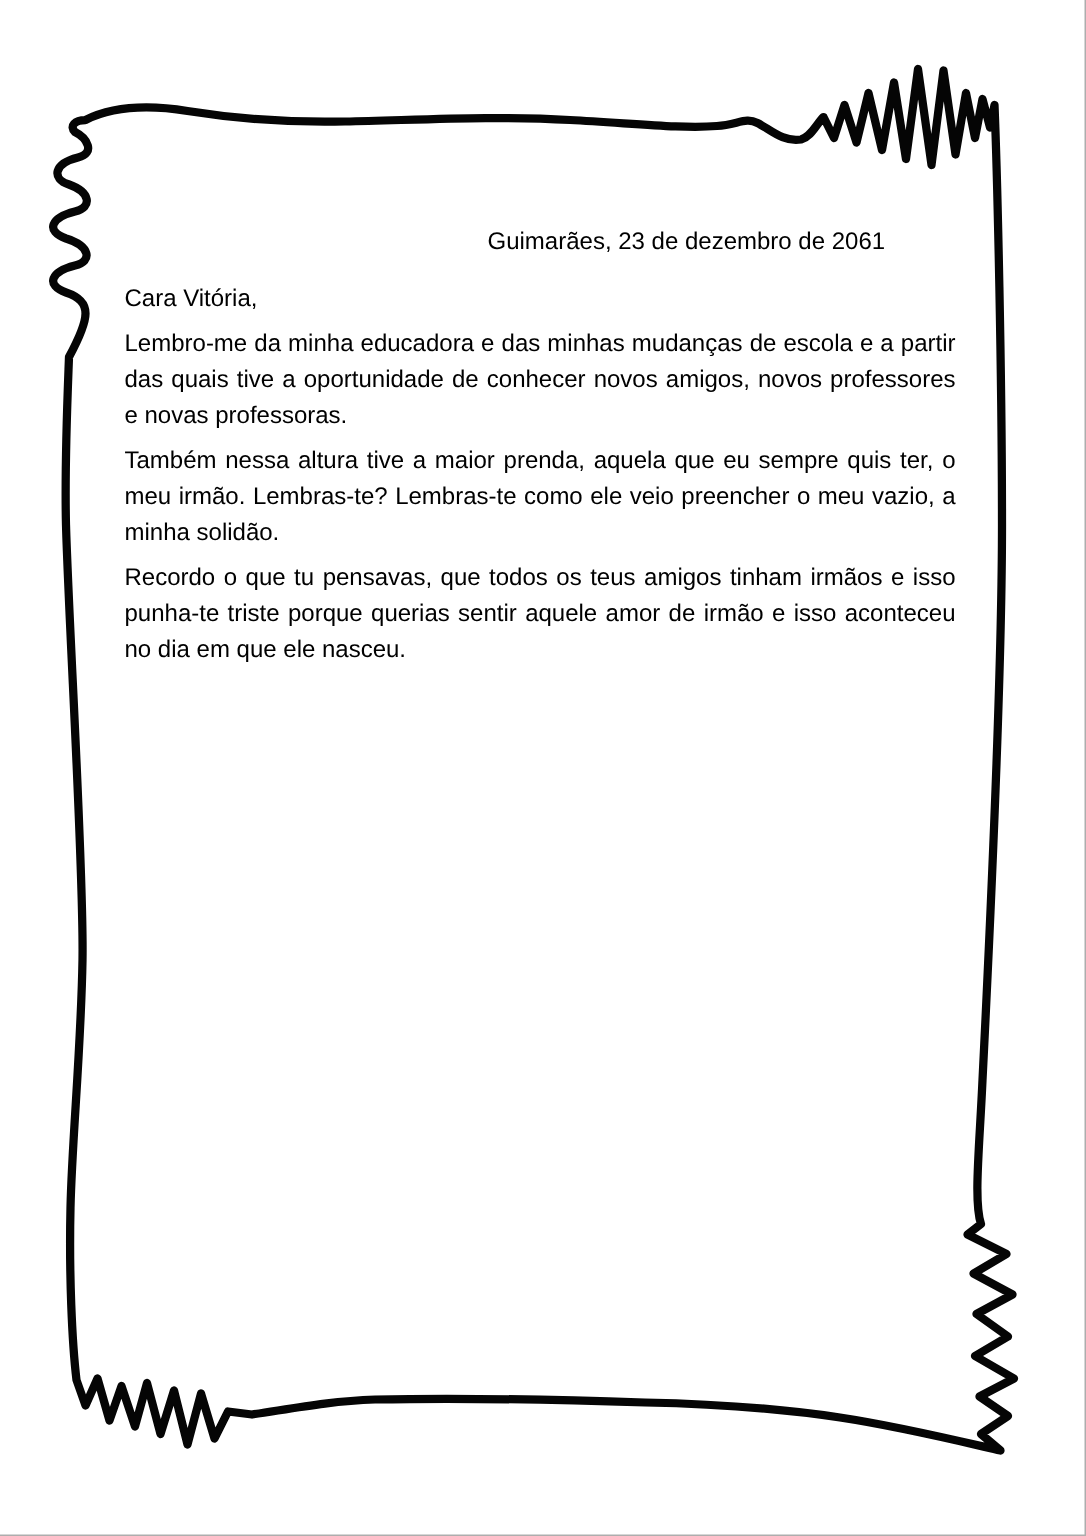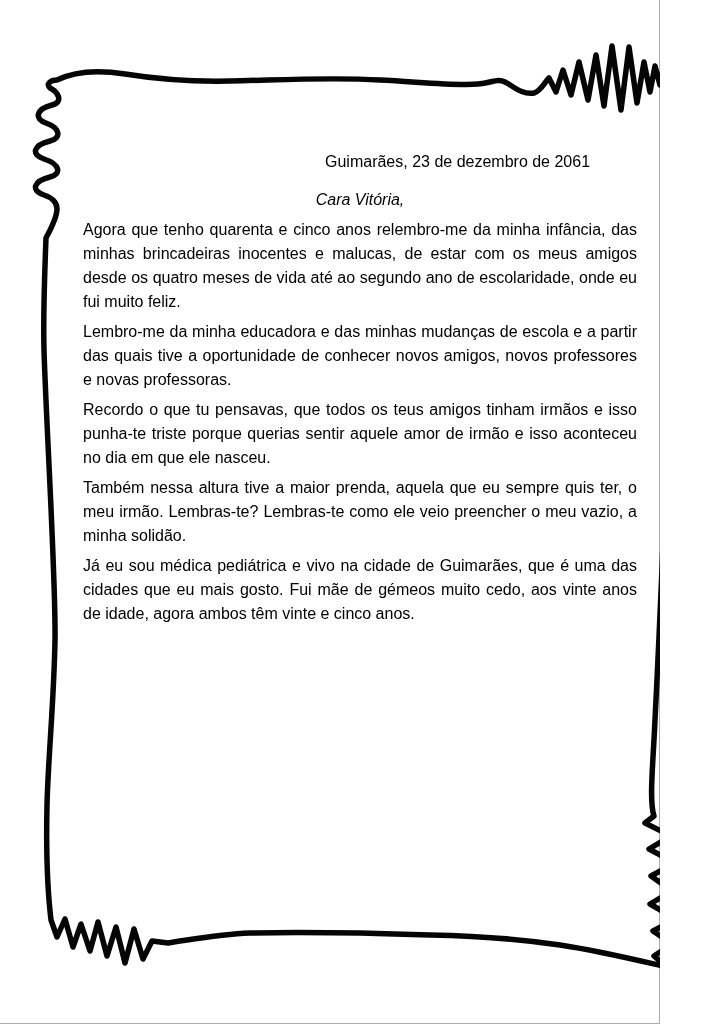--- a/index.html
+++ b/index.html
@@ -2,21 +2,21 @@
 <html lang="pt"><head>
 <meta charset="utf-8">
 <style>
   html, body {
     margin: 0;
     padding: 0;
     background: #ffffff;
   }
   .page {
     position: relative;
-    width: 660px;
+    width: 724px;
     height: 1024px;
     background: #ffffff;
     overflow: hidden;
     box-shadow: inset -1px 0 0 #adadad, inset 0 -1px 0 #adadad;
     font-family: "Liberation Sans", "DejaVu Sans", sans-serif;
     color: #000000;
   }
   .border-svg {
     position: absolute;
     left: 0;
@@ -37,22 +37,21 @@
     margin: 0 0 6px 0;
     text-align: justify;
     hyphens: manual;
   }
   p.dateline {
     margin: 0 0 14px 0;
     padding-left: 242px;
     text-align: left;
   }
   p.salutation {
-    text-align: center;
-    font-style: italic;
+    text-align: left;
   }
 </style>
 </head>
 <body>
 
 <div class="page">
 
   <svg class="border-svg" viewBox="0 0 724 1024" xmlns="http://www.w3.org/2000/svg" aria-hidden="true">
     <path fill="none" stroke="#050505" stroke-width="5.5" stroke-linejoin="round" stroke-linecap="round" d="M 57 80
              C 75 71, 100 70, 125 74
@@ -86,20 +85,18 @@
              C 30 154, 34 145, 50 141
              C 62 138, 60 128, 46 123
              C 34 119, 36 109, 52 105
              C 64 102, 58 92, 50 88
              C 46 84, 50 80, 57 80 Z"></path>
   </svg>
 
   <div class="content">
     <p class="dateline">Guimarães, 23 de dezembro de 2061</p>
     <p class="salutation">Cara Vitória,</p>
-    <p>Agora que tenho quarenta e cinco anos relembro-me da minha infância, das mi­nhas brincadeiras inocentes e malucas, de estar com os meus amigos desde os quatro meses de vida até ao segundo ano de escolaridade, onde eu fui muito feliz.</p>
     <p>Lembro-me da minha educadora e das minhas mudanças de escola e a partir das quais tive a oportunidade de conhecer novos amigos, novos professores e novas professoras.</p>
+    <p>Também nessa altura tive a maior prenda, aquela que eu sempre quis ter, o meu irmão. Lembras-te? Lembras-te como ele veio preencher o meu vazio, a minha so­lidão.</p>
     <p>Recordo o que tu pensavas, que todos os teus amigos tinham irmãos e isso punha-te triste porque querias sentir aquele amor de irmão e isso aconteceu no dia em que ele nasceu.</p>
-    <p>Também nessa altura tive a maior prenda, aquela que eu sempre quis ter, o meu irmão. Lembras-te? Lembras-te como ele veio preencher o meu vazio, a minha so­lidão.</p>
-    <p>Já eu sou médica pediátrica e vivo na cidade de Guimarães, que é uma das cida­des que eu mais gosto. Fui mãe de gémeos muito cedo, aos vinte anos de idade, agora ambos têm vinte e cinco anos.</p>
   </div>
 
 </div>
 
 </body></html>

